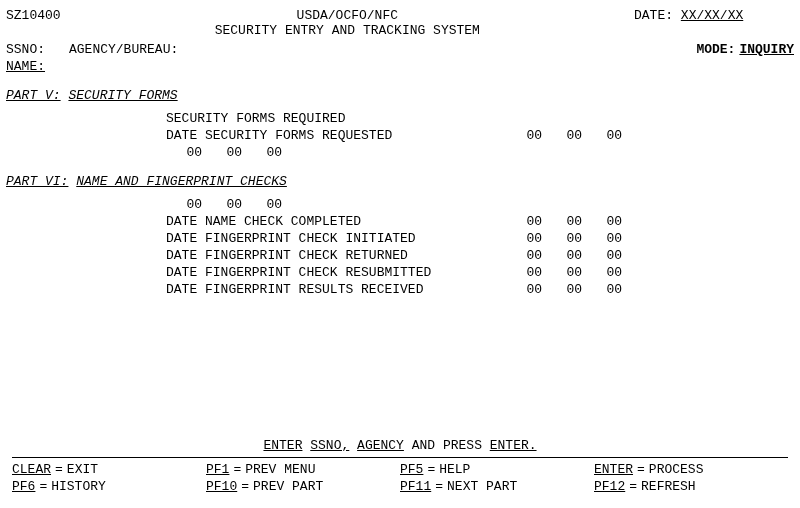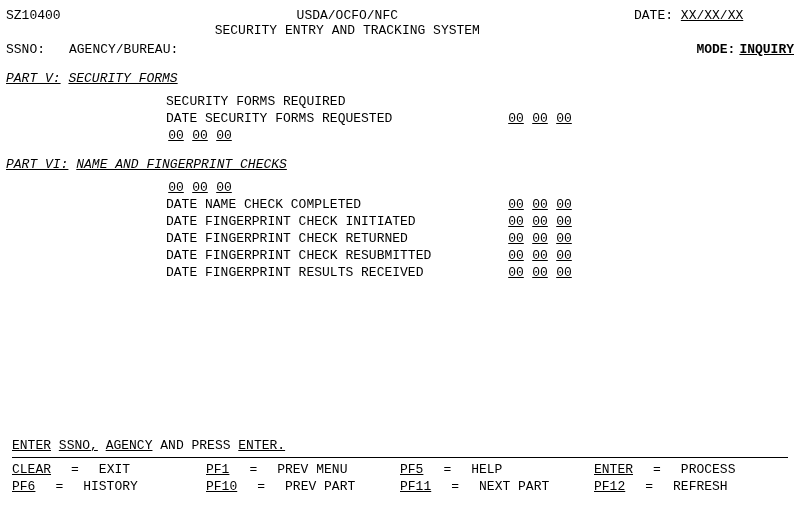--- a/index.html
+++ b/index.html
@@ -69,46 +69,47 @@
     .form-label {
       min-width: 340px;
     }
 
     .date-fields {
       display: flex;
       gap: 4px;
     }
 
     .date-field {
-      text-decoration: underline;
       min-width: 20px;
-      text-align: center;
+      text-align: right;
+      margin-left: 16px;
     }
 
     .footer-section {
       position: absolute;
       bottom: 6px;
       left: 6px;
       right: 6px;
     }
 
     .footer-enter {
       margin-bottom: 4px;
+      text-align: center;
     }
 
     .footer-keys {
       display: grid;
       grid-template-columns: 1fr 1fr 1fr 1fr;
       gap: 2px 0;
     }
 
     .key-item {
       display: flex;
       align-items: center;
-      gap: 20px;
+      gap: 4px;
     }
 
     .divider-line {
       border-top: 1px solid #000;
       margin-bottom: 4px;
     }
 
     .ssno-row {
       display: flex;
       gap: 24px;
@@ -135,20 +136,23 @@
 
   <div class="ssno-row">
     <span>SSNO:</span>
     <span>AGENCY/BUREAU:</span>
     <span style="display:flex; gap:4px; margin-left:auto;font-weight:bold;">
       <span>MODE:</span>
       <span class="underline">INQUIRY</span>
     </span>
   </div>
 
+  <div style="margin-top:2px;">
+    <span class="underline">NAME:</span>
+  </div>
 
   <div class="part-header section-gap">
     <span class="underline">PART V:</span>
     <span> </span>
     <span class="underline">SECURITY FORMS</span>
   </div>
 
   <div class="form-rows">
 
     <div class="form-row">

